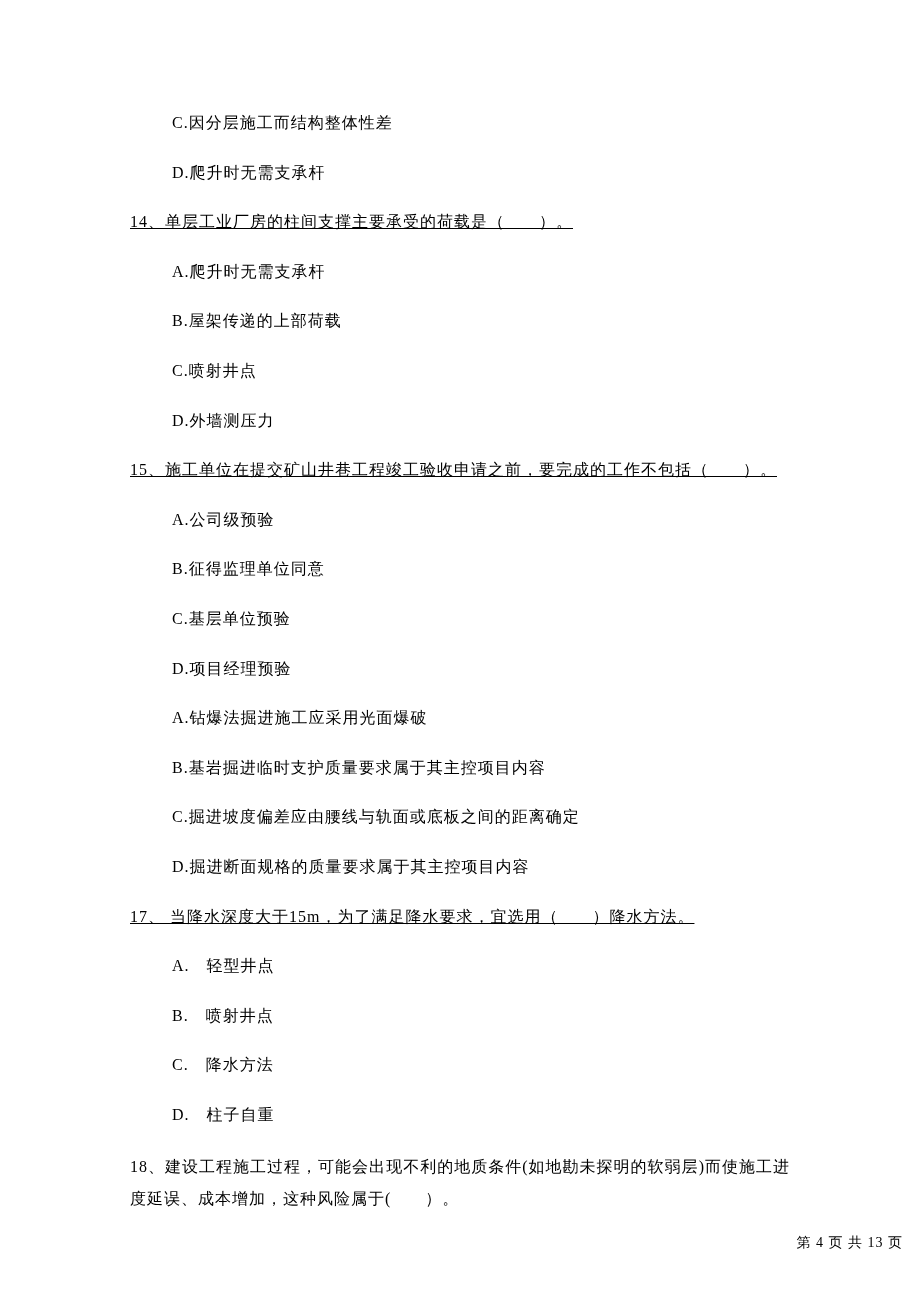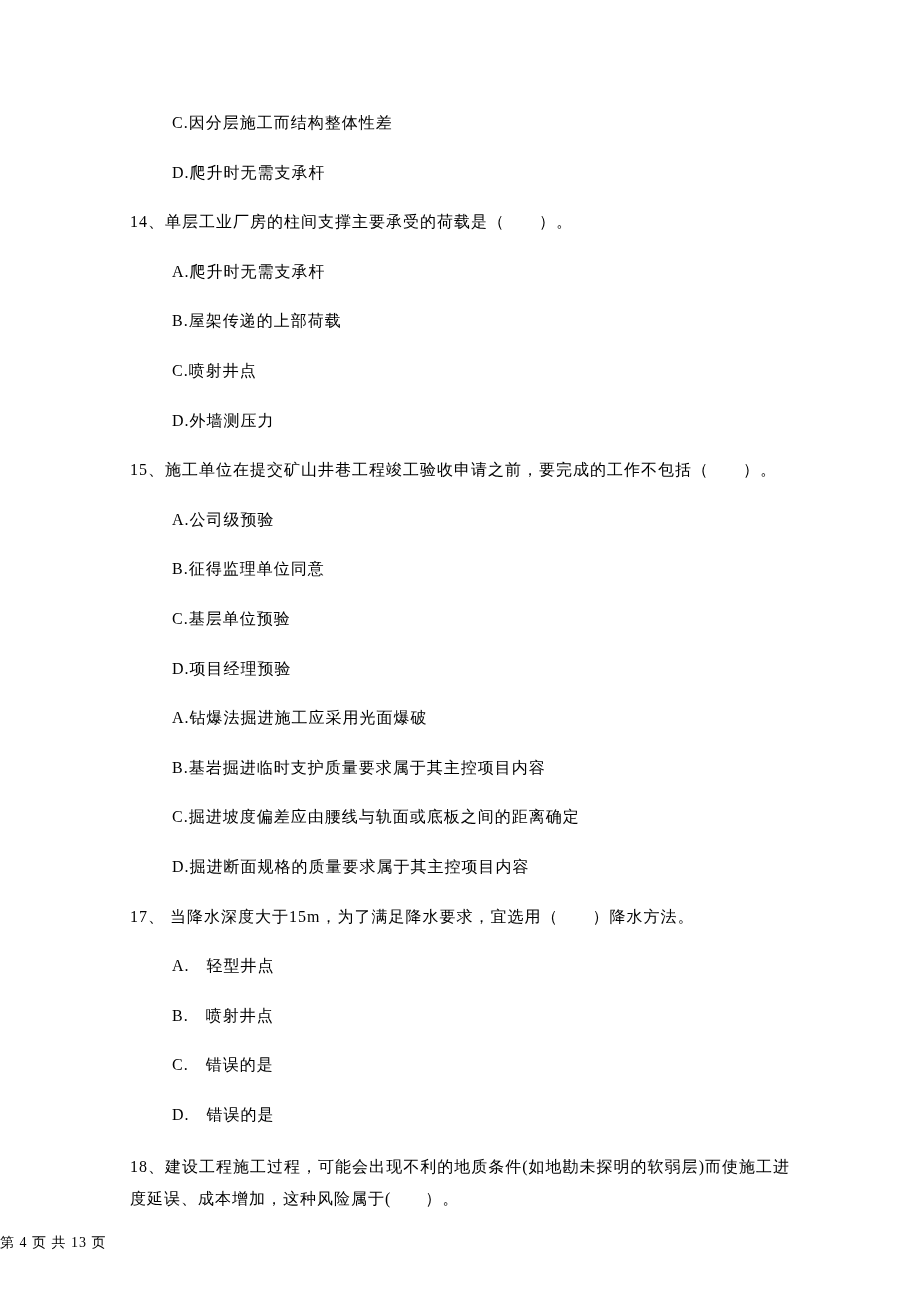--- a/index.html
+++ b/index.html
@@ -18,33 +18,34 @@
     }
     .option {
       padding-left: 42px;
       margin-bottom: 24px;
       letter-spacing: 1px;
     }
     .question {
       margin-bottom: 24px;
       letter-spacing: 1px;
       text-align: justify;
+      text-decoration: underline;
     }
     .question-multiline {
       margin-bottom: 24px;
       letter-spacing: 1px;
       text-align: justify;
       line-height: 2.0;
     }
     .page-footer {
       position: absolute;
       bottom: 48px;
       left: 0;
-      right: 0;
-      text-align: left;
+      right: 17px;
+      text-align: right;
       font-size: 14px;
       letter-spacing: 1px;
     }
   </style>
 </head>
 <body>
 
 <div class="page-content">
 
   <div class="option">C.因分层施工而结构整体性差</div>
@@ -63,20 +64,20 @@
   <div class="option">D.项目经理预验</div>
 
   <div class="option">A.钻爆法掘进施工应采用光面爆破</div>
   <div class="option">B.基岩掘进临时支护质量要求属于其主控项目内容</div>
   <div class="option">C.掘进坡度偏差应由腰线与轨面或底板之间的距离确定</div>
   <div class="option">D.掘进断面规格的质量要求属于其主控项目内容</div>
 
   <div class="question">17、 当降水深度大于15m，为了满足降水要求，宜选用（　　）降水方法。</div>
   <div class="option">A.　轻型井点</div>
   <div class="option">B.　喷射井点</div>
-  <div class="option">C.　错误的是</div>
-  <div class="option">D.　错误的是</div>
+  <div class="option">C.　降水方法</div>
+  <div class="option">D.　柱子自重</div>
 
   <div class="question-multiline">18、建设工程施工过程，可能会出现不利的地质条件(如地勘未探明的软弱层)而使施工进度延误、成本增加，这种风险属于(　　）。</div>
 
 </div>
 
 <div class="page-footer">第 4 页 共 13 页</div>
 
 </body></html>

